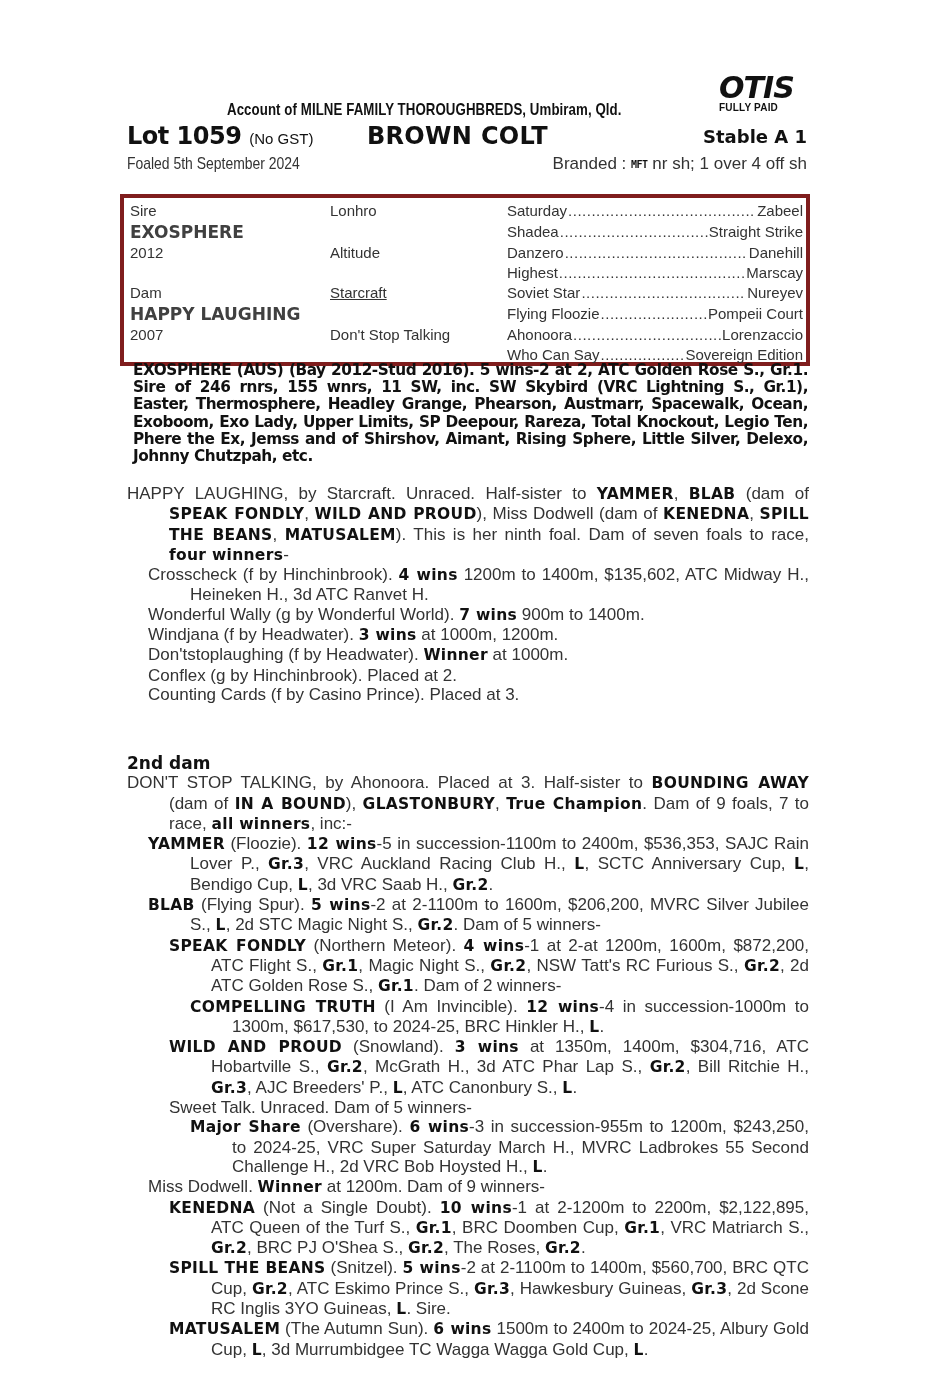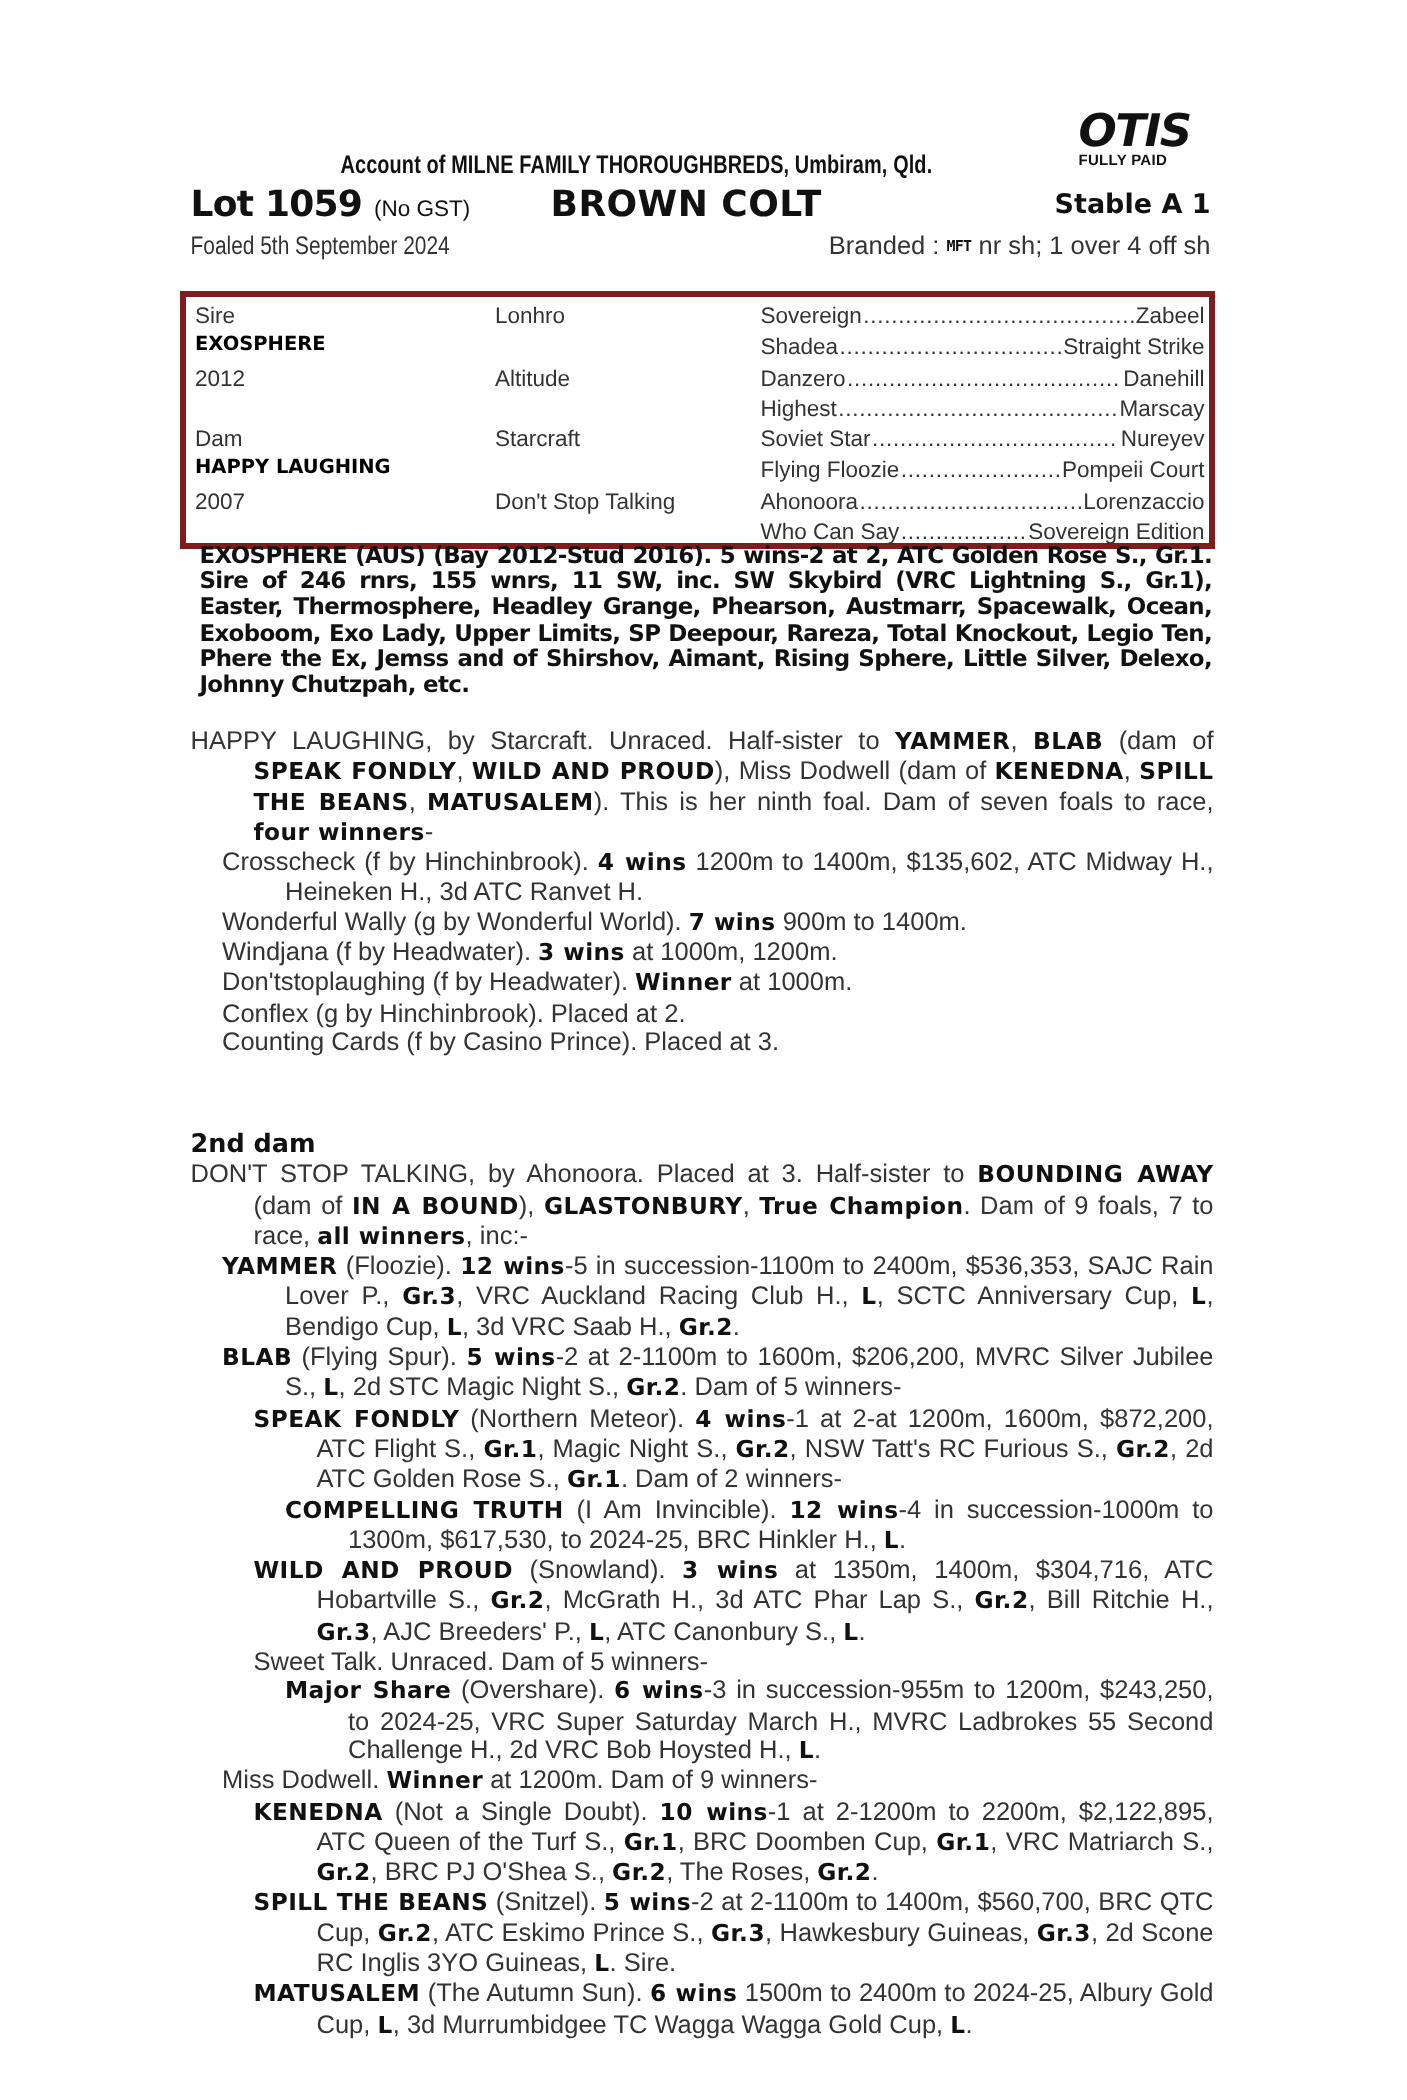--- a/index.html
+++ b/index.html
@@ -13,21 +13,21 @@
   .lotrow { position:absolute; left:0; top:50px; width:682px; height:28px; }
   .lot { position:absolute; left:0; top:0; font-weight:900; font-size:24px; font-family:"DejaVu Sans", sans-serif; letter-spacing:-0.5px; }
   .gst { font-weight:normal; font-size:15px; font-family:"Liberation Sans", sans-serif; letter-spacing:0; }
   .colt { position:absolute; left:240px; top:0; font-weight:900; font-size:24px; font-family:"DejaVu Sans", sans-serif; letter-spacing:0.3px; }
   .stable { position:absolute; right:2px; top:4px; font-weight:900; font-size:18px; font-family:"DejaVu Sans", sans-serif; }
   .foaled { position:absolute; left:0; top:82px; font-size:17px; color:#333; }
   .branded { position:absolute; right:2px; top:82px; font-size:17px; color:#333; white-space:nowrap; }
   .brand-mark { font-family:"DejaVu Sans Mono", monospace; font-weight:bold; font-size:10px; letter-spacing:-0.5px; color:#111; vertical-align:middle; }
   .ped { position:absolute; left:-7px; top:110px; width:690px; height:172px; border:4px solid #7f1d1d; box-sizing:border-box;margin-top:12px; }
   .ped .cell { position:absolute; font-size:15px; color:#333; white-space:nowrap; }
-  .ped .bold { font-weight:900; font-size:13px; color:#000000; font-family:"DejaVu Sans", sans-serif; }
+  .ped .bold { font-weight:900; font-size:17px; color:#404040; font-family:"DejaVu Sans", sans-serif; }
   .gd { position:absolute; left:383px; width:296px; font-size:15px; color:#333; display:flex; white-space:nowrap; }
   .gd .dots { flex:1; overflow:hidden; margin:0 1px; }
   .gd .dots::before { content:"................................................................................................................................"; letter-spacing:0.5px; }
   .sire-blurb { position:absolute; left:6px; top:290px; width:675px; font-weight:900; font-size:15.3px; line-height:17.2px; text-align:justify; font-family:"DejaVu Sans", sans-serif; letter-spacing:-0.45px; color:#111; }
   .sect { position:absolute; left:0; width:682px; font-size:17px; line-height:19.3px; color:#333; }
   .sect h3 { margin:0; font-size:17px; font-weight:900; color:#111; font-family:"DejaVu Sans", sans-serif; line-height:19.3px; }
   .p { text-align:justify; }
   .p b, .p .b { font-weight:900; color:#111; font-family:"DejaVu Sans", sans-serif; font-size:15.5px; letter-spacing:0.3px; }
   .l0 { padding-left:42px; text-indent:-42px; }
   .l1 { padding-left:63px; text-indent:-42px; }
@@ -62,25 +62,25 @@
   <div class="ped">
     <div class="cell" style="left:6px;top:4px;">Sire</div>
     <div class="cell bold" style="left:6px;top:24px;">EXOSPHERE</div>
     <div class="cell" style="left:6px;top:46px;">2012</div>
     <div class="cell" style="left:206px;top:4px;">Lonhro</div>
     <div class="cell" style="left:206px;top:46px;">Altitude</div>
 
     <div class="cell" style="left:6px;top:86px;">Dam</div>
     <div class="cell bold" style="left:6px;top:106px;">HAPPY LAUGHING</div>
     <div class="cell" style="left:6px;top:128px;">2007</div>
-    <div class="cell" style="left:206px;top:86px;">Starcraft</div>
+    <div class="cell" style="left:206px;top:86px;text-decoration:underline;">Starcraft</div>
     <div class="cell" style="left:206px;top:128px;">Don't Stop Talking</div>
 
     <div class="gd" style="top:4px;">
-        <span>Sovereign</span>
+        <span>Saturday</span>
         <span class="dots"></span>
         <span>Zabeel</span>
       </div>
     <div class="gd" style="top:25px;">
         <span>Shadea</span>
         <span class="dots"></span>
         <span>Straight Strike</span>
       </div>
     <div class="gd" style="top:46px;">
         <span>Danzero</span>

